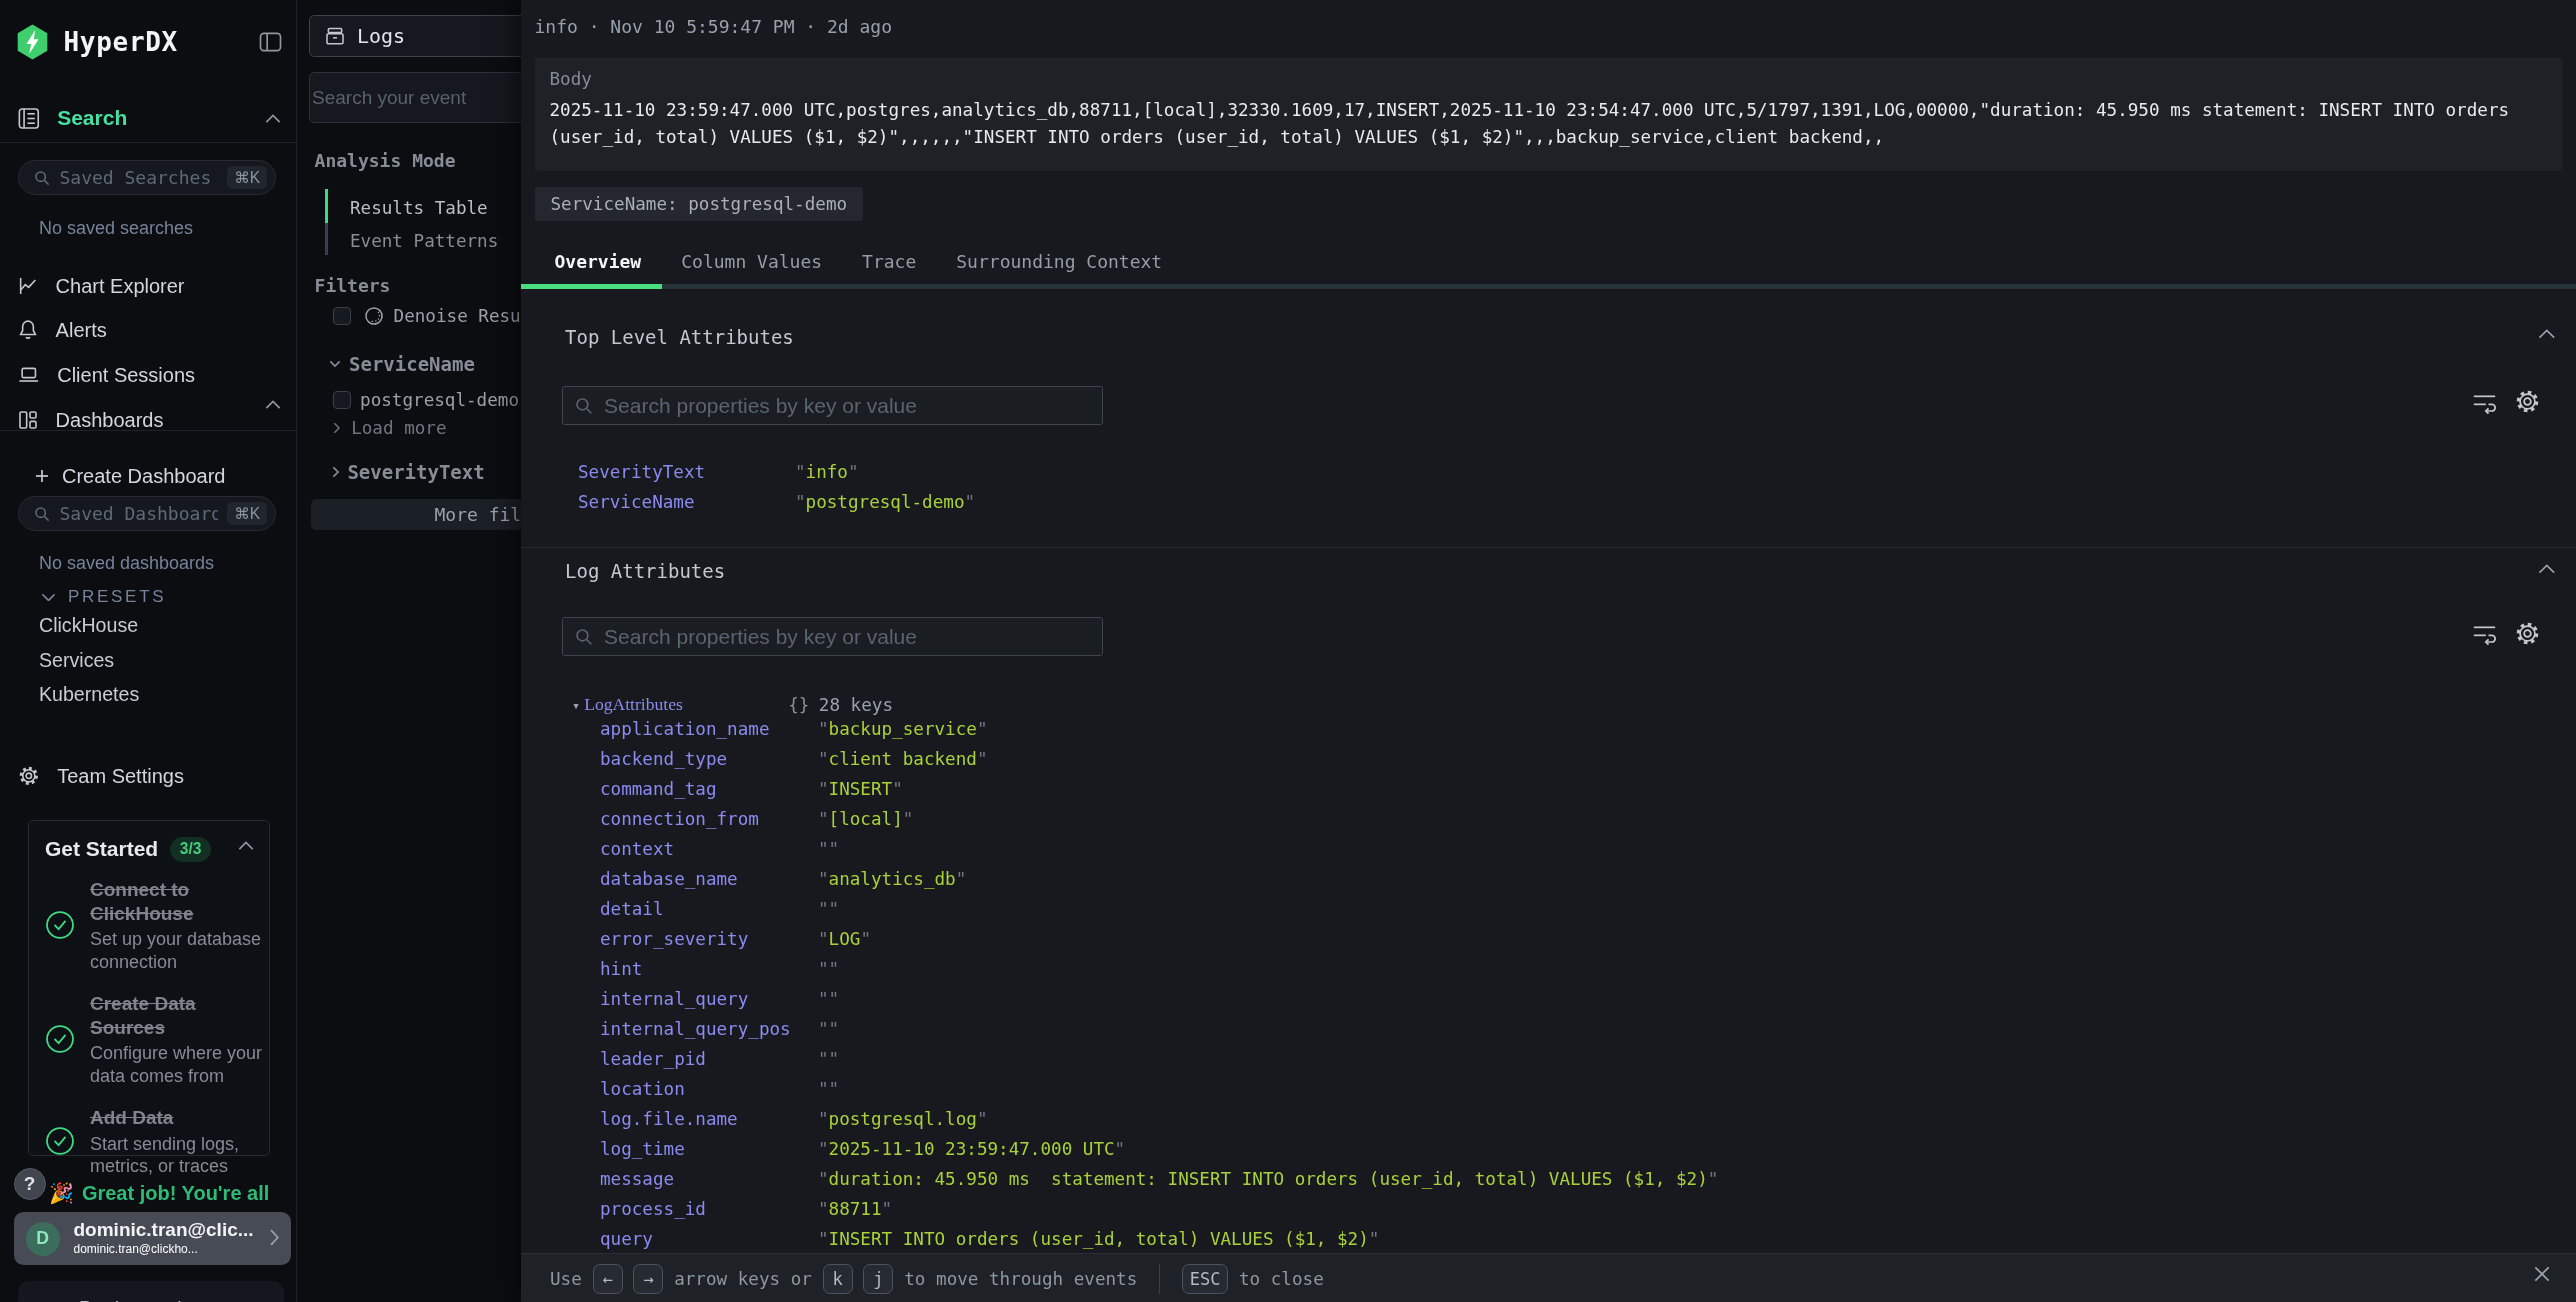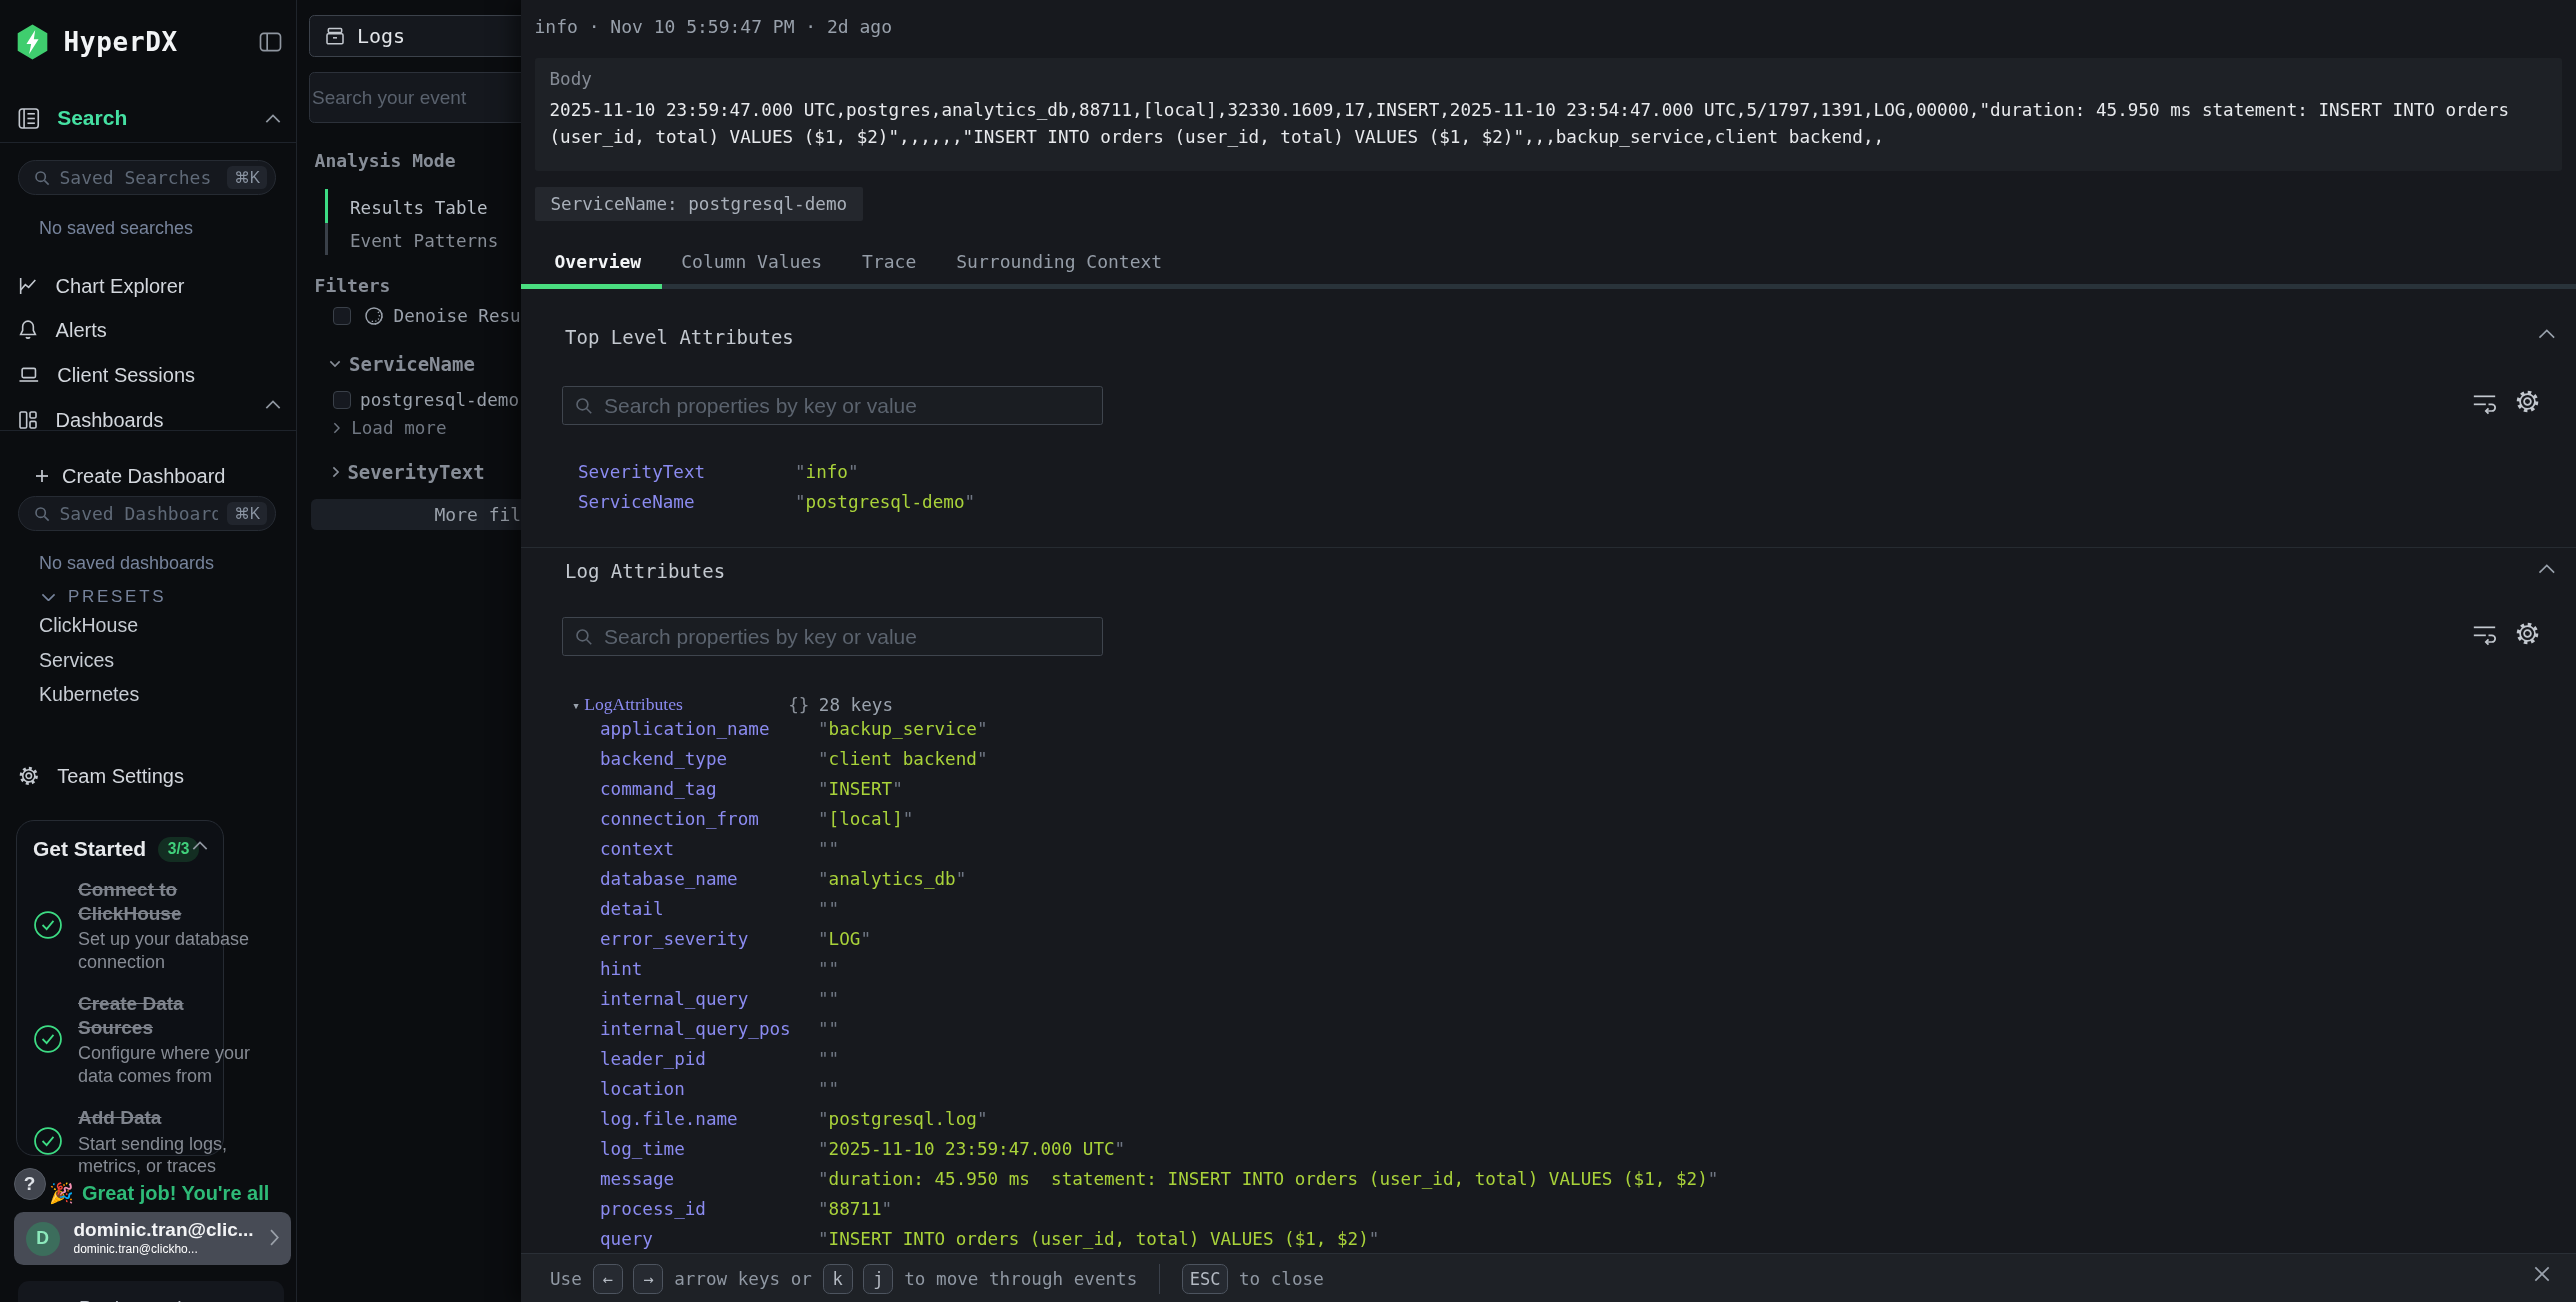--- a/index.html
+++ b/index.html
@@ -18,21 +18,21 @@
   .search-head span{font-size:21px;font-weight:bold;color:#45e0a2;}
   .pill{left:18px;width:258px;height:35px;border-radius:17.6px;background:#15181e;border:0.7px solid #262b33;display:flex;align-items:center;padding:0 8px 0 15px;gap:9.5px;}
   .pill .ph{font-size:18px;color:#5f6977;flex:1;white-space:nowrap;overflow:hidden;}
   .kbd-badge{background:#21252d;border-radius:5.4px;padding:2.7px 6.8px;font-size:15.6px;color:#8b95a3;}
   .side-dim{font-size:18px;color:#76839b;}
   .nav-item{left:18px;display:flex;align-items:center;gap:17.6px;height:30px;margin-top:13px;}
   .nav-item span{font-size:20px;color:#d3d7dd;}
   .icon{color:#aab0b9;display:inline-flex;}
   .chev{color:#8f96a0;display:inline-flex;}
   .preset-item{left:39px;font-size:19.6px;color:#c7ccd3;}
-  .gs-card{left:16px;top:820px;width:208px;height:336px;border:0.7px solid #262b33;border-radius:18px;background:#0d1015;}
+  .gs-card{left:28px;top:820px;width:242px;height:336px;border:0.7px solid #262b33;border-radius:5px;background:#0d1015;}
   .gs-title-row{position:absolute;left:16px;top:16px;display:flex;align-items:center;gap:12px;}
   .gs-title{font-size:21px;font-weight:bold;color:#e7e9ec;}
   .gs-badge{background:#132e22;color:#41d17c;font-weight:bold;font-size:15.6px;border-radius:676px;padding:3.4px 9.5px;}
   .gs-steps{position:absolute;left:16px;top:57px;width:230px;}
   .gs-step{display:flex;align-items:center;gap:15px;margin-bottom:19px;}
   .gs-check{flex:0 0 30px;}
   .gs-step-title{font-size:19px;font-weight:600;color:#7f848d;text-decoration:line-through;line-height:1.25;}
   .gs-step-desc{font-size:18px;color:#868b94;line-height:1.25;margin-top:2.7px;}
   .gs-text{width:184px;}
   .help-circle{left:13.5px;top:1168px;width:32px;height:32px;border-radius:50%;background:#41454e;border:0.7px solid #555a64;display:flex;align-items:center;justify-content:center;font-size:19px;font-weight:bold;color:#dfe3e8;z-index:3;}

